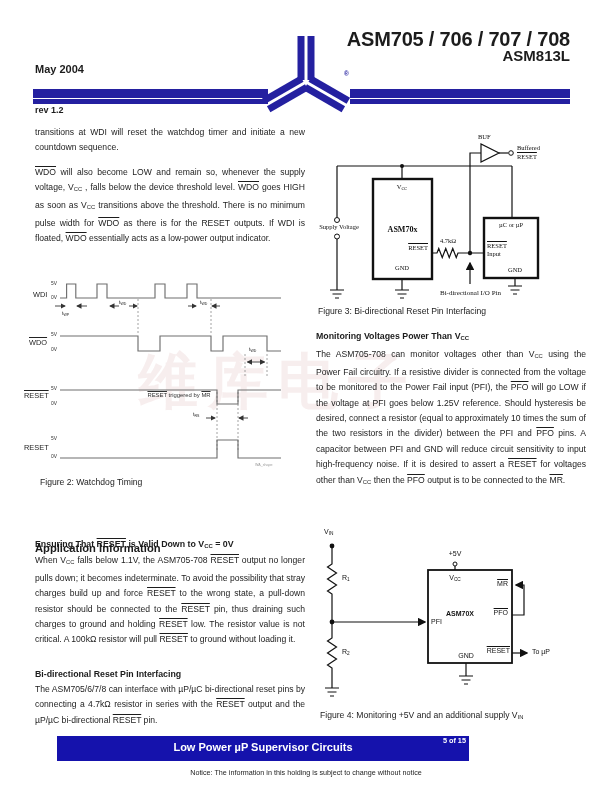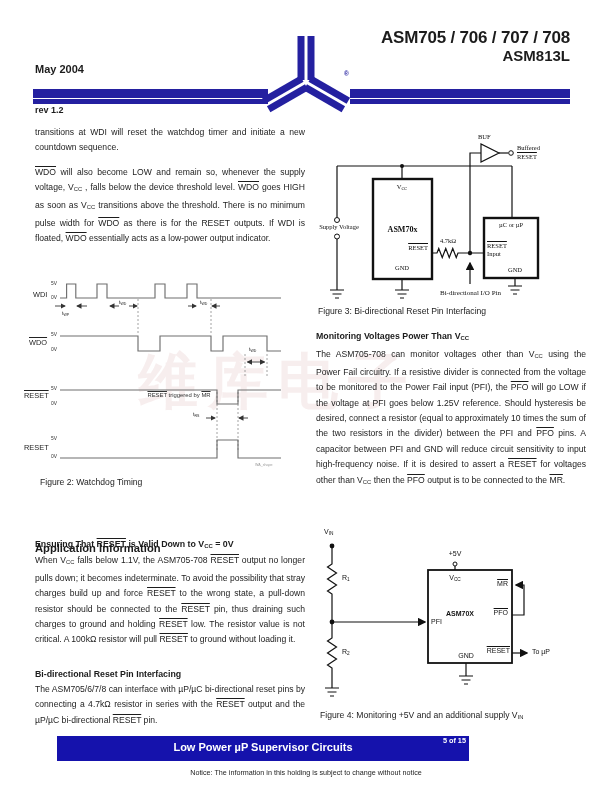--- a/index.html
+++ b/index.html
@@ -7,21 +7,21 @@
         font-family:"Liberation Sans",sans-serif;color:var(--text);overflow:hidden;}
   .abs{position:absolute;}
   .ov{text-decoration:overline;margin-top:12px;}
   .sub{font-size:0.68em;vertical-align:-0.22em;}
   .b{font-weight:bold;}
   .ctr{text-align:center;}
   .rt{text-align:right;}
   .jst{text-align:justify;}
   .serif{font-family:"Liberation Serif",serif;}
 
-  .title1{right:42px;top:28px;font-size:17px;font-weight:bold;letter-spacing:-0.2px;}
+  .title1{right:42px;top:28px;font-size:20px;font-weight:bold;letter-spacing:-0.2px;}
   .title2{right:42px;top:47px;font-size:15px;font-weight:bold;}
   .date{left:35px;top:63px;font-size:11px;font-weight:bold;}
   .rev{left:35px;top:105px;font-size:9px;font-weight:bold;}
   .rule{top:89px;height:14.5px;background:linear-gradient(to bottom,
         var(--navy) 0px,var(--navy) 8.5px,#fff 8.5px,#fff 10px,var(--navy) 10px,var(--navy) 14.5px);}
   .rule-left{left:33px;width:235px;}
   .rule-right{left:350px;width:220px;}
   .logo{left:258px;top:36px;}
   .logo rect{fill:var(--navy);}
   .regmark{left:344px;top:70px;font-size:6.5px;color:var(--navy);font-weight:bold;}

